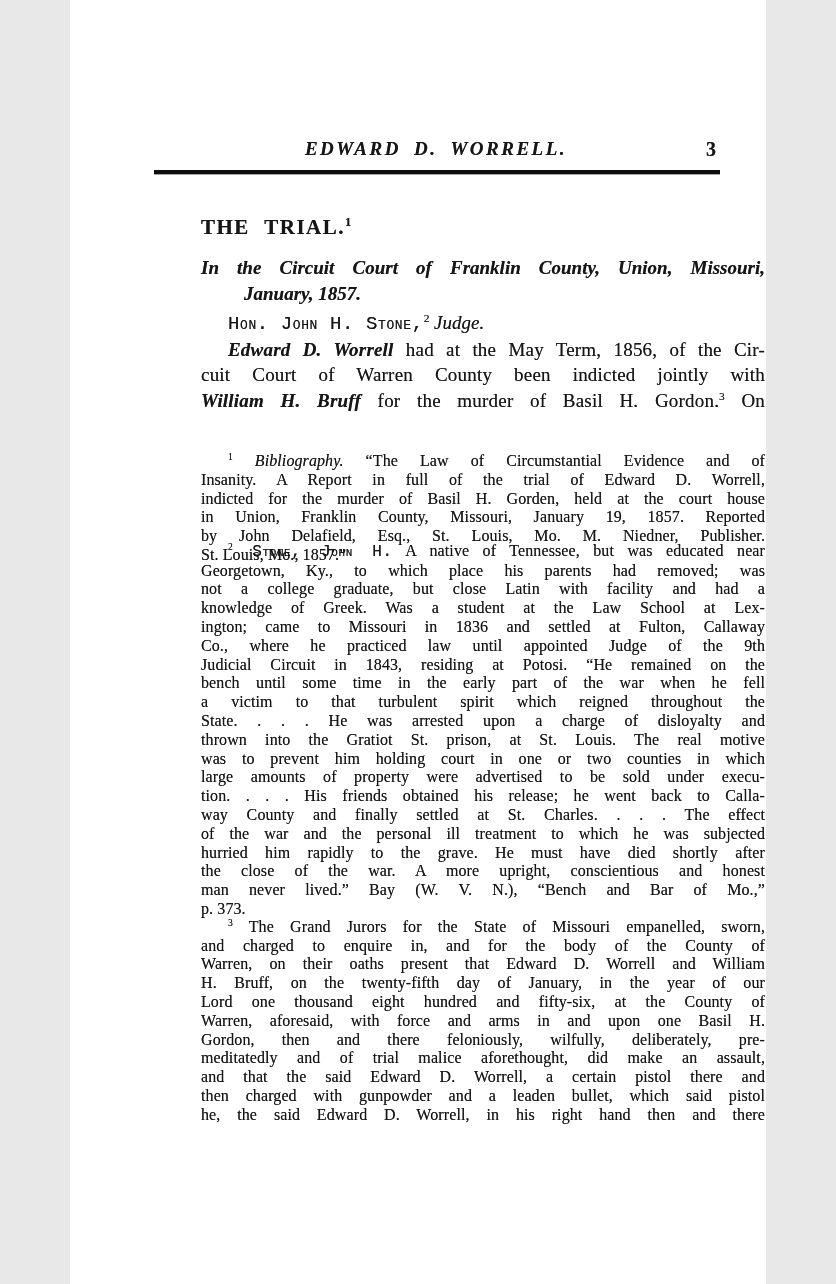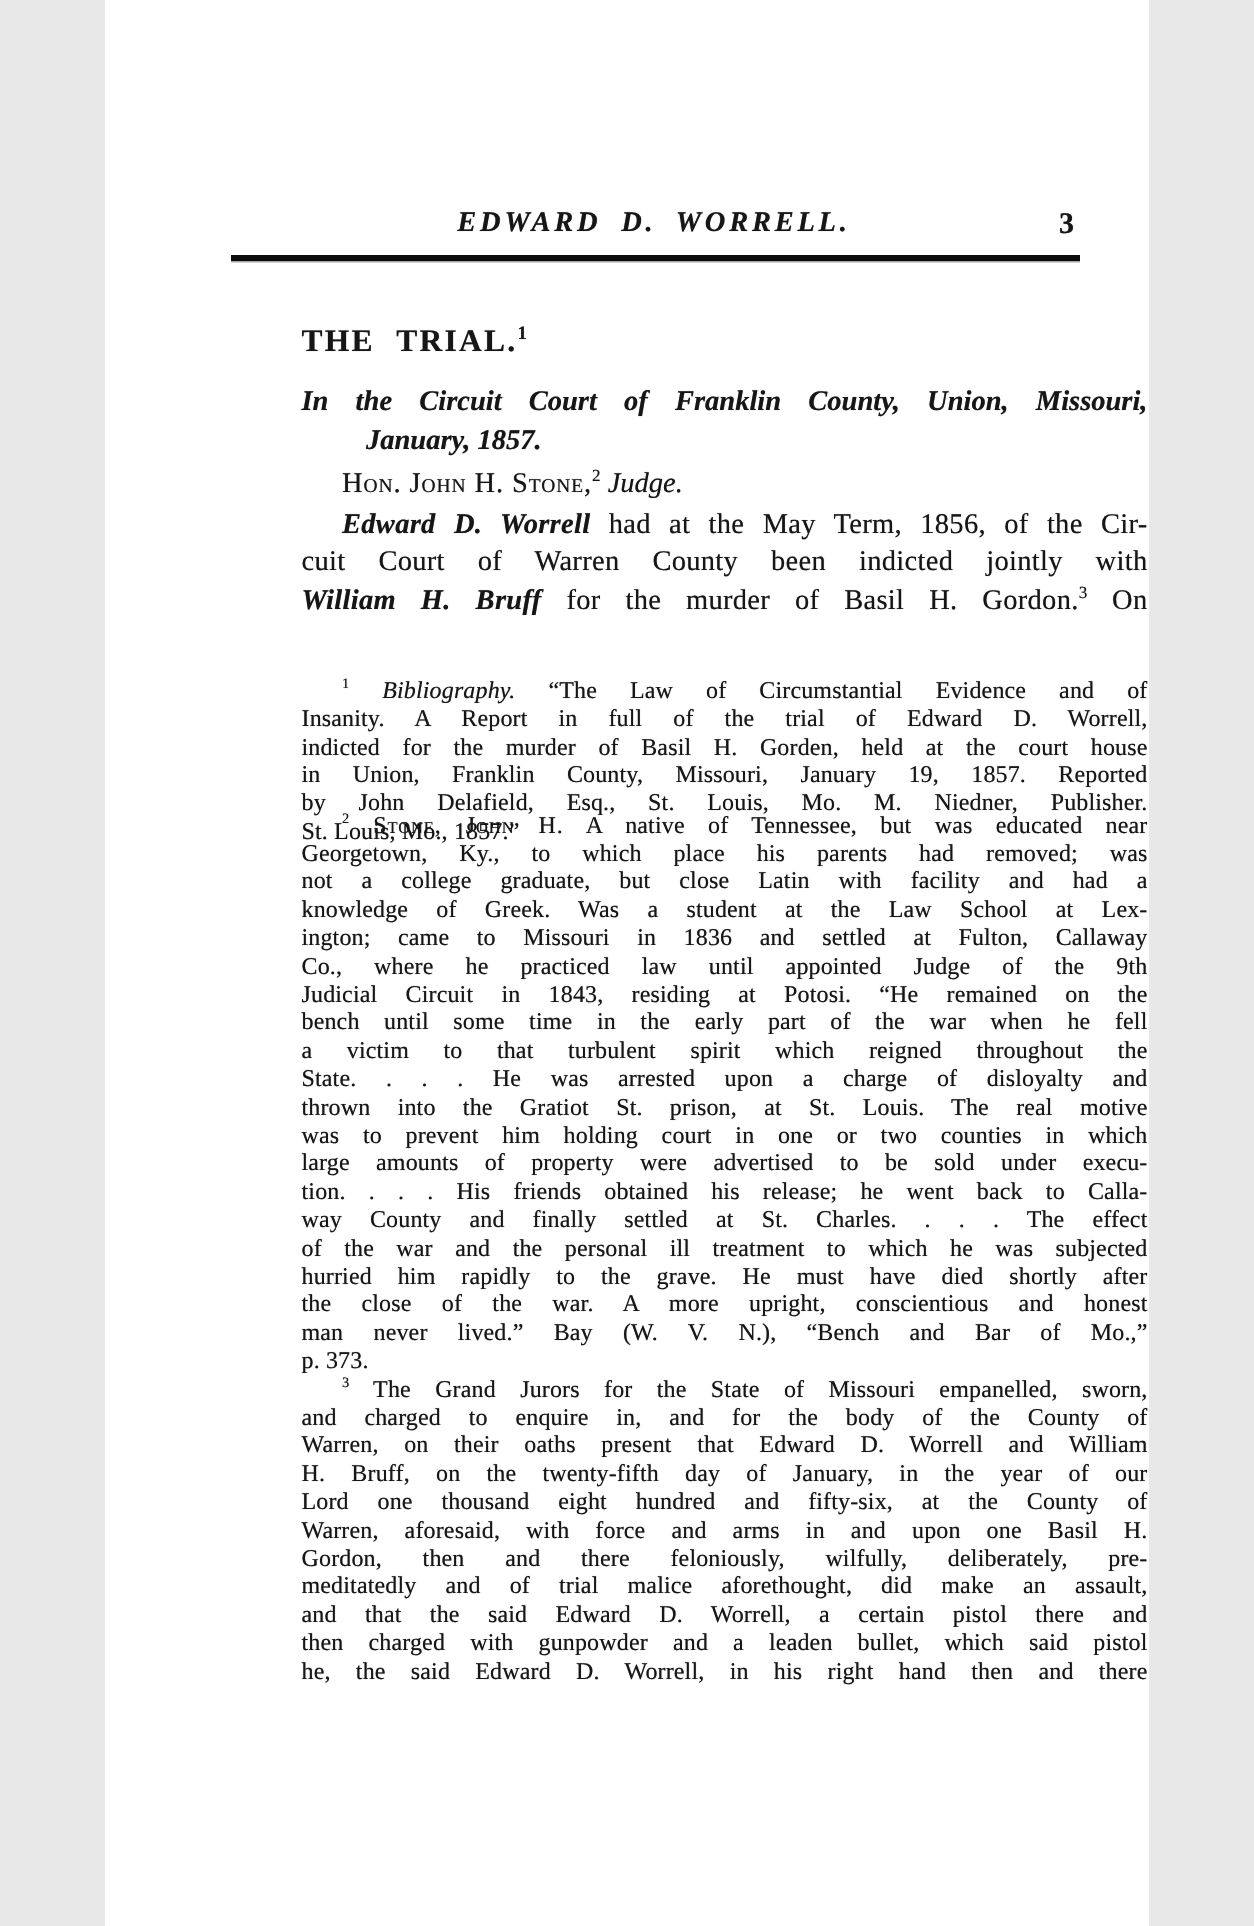--- a/index.html
+++ b/index.html
@@ -41,21 +41,21 @@
   #fn1{top:452px;} #fn2{top:541.8px;} #fn3{top:917.8px;}
 
   .line{text-align:justify;text-align-last:justify;}
   .line.end{text-align-last:left;}
   .ind1{text-indent:27px;}
   .ind2{text-indent:43px;}
 
   .it{font-style:italic;}
   .bd{font-weight:bold;}
   .bi{font-weight:bold;font-style:italic;}
-  .sc{font-variant:small-caps;letter-spacing:.6px;}
+  .sc{font-variant:small-caps;letter-spacing:.6px;font-family:Liberation Mono, monospace;}
   .sup{font-size:.6em;vertical-align:super;line-height:0;letter-spacing:0;}
 
   
   .artifact-line{position:absolute;left:824px;top:938px;width:2px;height:20px;background:#0d0d0d;}
   .artifact-tick{position:absolute;left:822px;top:960px;width:4px;height:3px;background:#0d0d0d;}
 </style>
 </head>
 <body>
 
 <div class="page">

